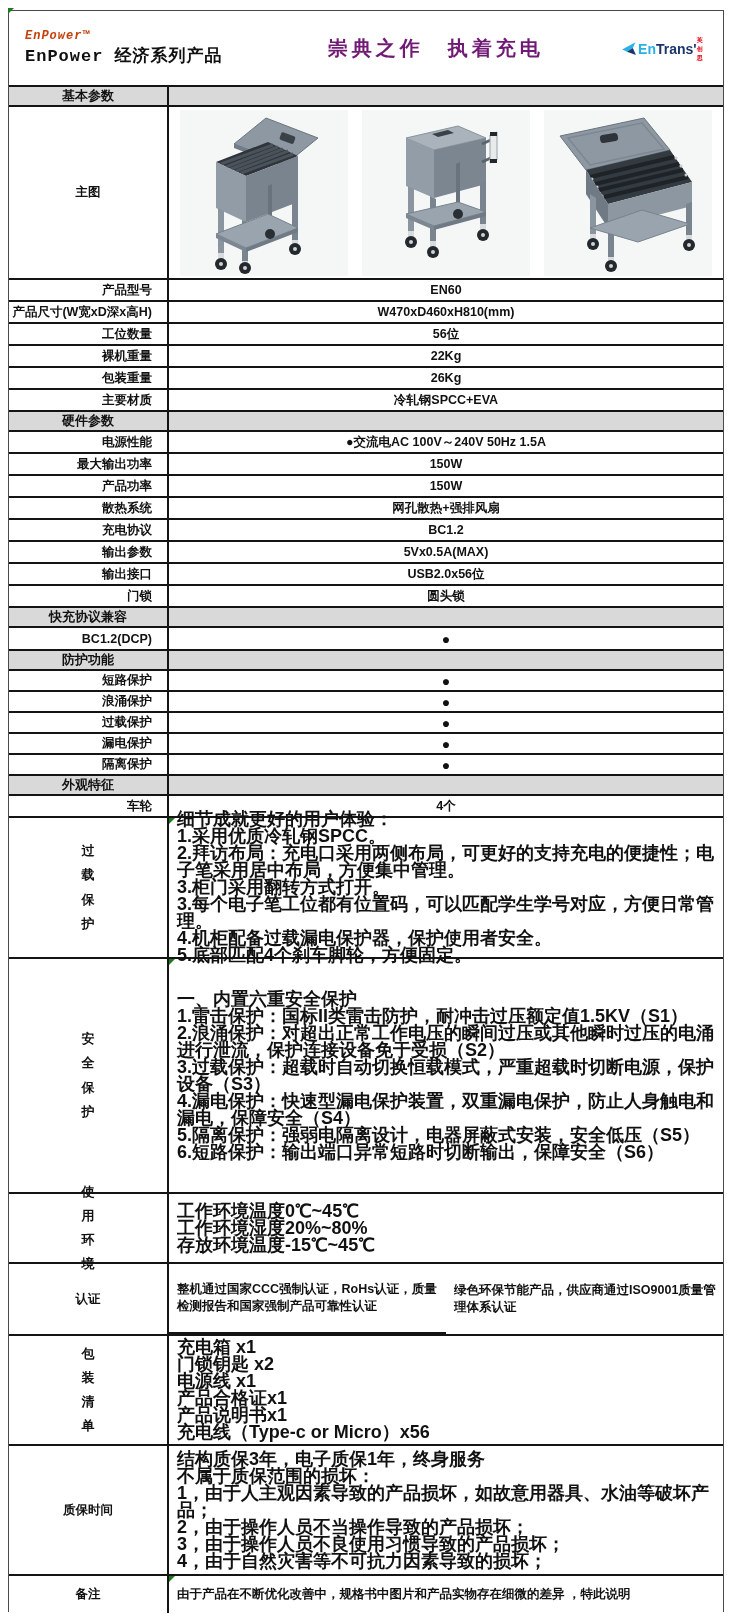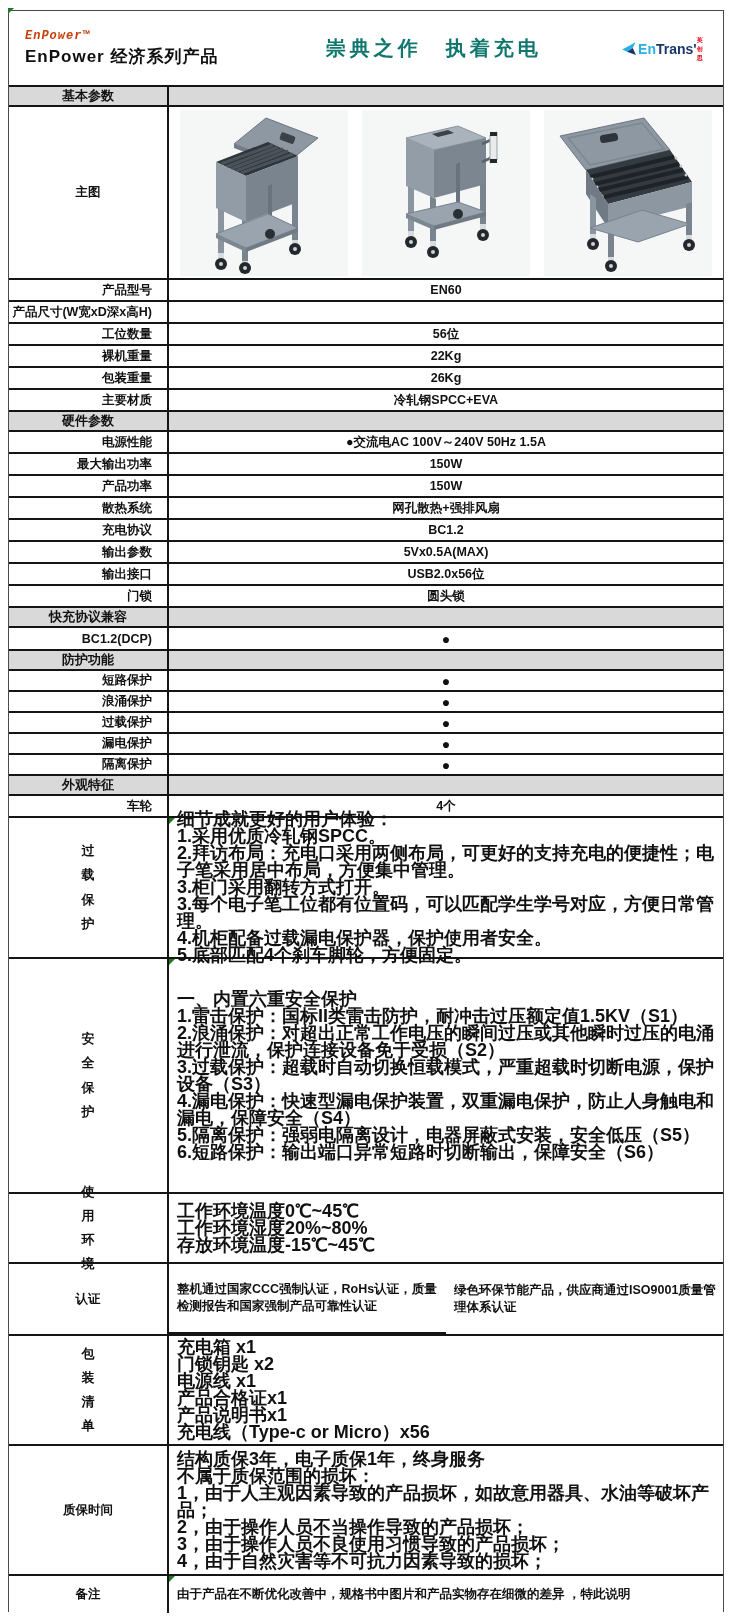--- a/index.html
+++ b/index.html
@@ -7,22 +7,22 @@
   body { font-family:"Liberation Sans", sans-serif; color:#111; }
   .page { position:relative; width:732px; height:1620px; background:#fff; overflow:hidden; }
   .corner-flag { position:absolute; left:8px; top:8px; width:0; height:0;
     border-top:6px solid #1f7a1f; border-right:6px solid transparent; z-index:5; }
   .doc { position:absolute; left:8px; top:10px; width:716px; height:1602px; border:1px solid #4a4a4a; background:#fff; }
 
   
   .header { height:74px; display:flex; align-items:center; padding:0 12px 0 16px; }
   .brand-block { display:flex; flex-direction:column; line-height:1.25; }
   .brand-script { font-family:Liberation Mono, monospace; font-style:italic; font-weight:700; font-size:12px; color:#c2410c; letter-spacing:1px; }
-  .brand-title { font-family:Liberation Sans, sans-serif; font-weight:700; font-size:17px; color:#101010; letter-spacing:1px; margin-top:2px; }
-  .slogan { flex:1; text-align:center; font-family:"Liberation Serif", serif; font-weight:700; font-size:20px; color:#0f766e; letter-spacing:4px; padding-left:30px; }
+  .brand-title { font-family:Liberation Mono, monospace; font-weight:700; font-size:17px; color:#101010; letter-spacing:1px; margin-top:2px; }
+  .slogan { flex:1; text-align:center; font-family:"Liberation Serif", serif; font-weight:700; font-size:20px; color:#701a75; letter-spacing:4px; padding-left:30px; }
   .logo { width:92px; display:flex; flex-direction:row; align-items:center; }
   .logo-text { font-size:14px; font-weight:800; line-height:1; margin-top:1px; }
   .logo-en { color:#29b1e6; } .logo-trans { color:#18366b; }
   .logo-sub { font-size:6px; color:#e60012; letter-spacing:3px; margin-top:2px; font-weight:700; }
 
   
   .spec-table { border-top:2px solid #141414; }
   .row { display:flex; border-bottom:2px solid #141414; background:#fff; }
   .row:last-child { border-bottom:none; }
   .cl { width:160px; border-right:2px solid #141414; display:flex; align-items:center;
@@ -185,20 +185,21 @@
               <circle cx="145" cy="135" r="2" fill="#cfd3d6"></circle>
           </svg>
         </div>
       </div>
       <div class="row h22">
         <div class="cl">产品型号</div>
         <div class="cv">EN60</div>
       </div>
       <div class="row h22">
         <div class="cl">产品尺寸(W宽xD深x高H)</div>
+        <div class="cv">W470xD460xH810(mm)</div>
       </div>
       <div class="row h22">
         <div class="cl">工位数量</div>
         <div class="cv">56位</div>
       </div>
       <div class="row h22">
         <div class="cl">裸机重量</div>
         <div class="cv">22Kg</div>
       </div>
       <div class="row h22">

